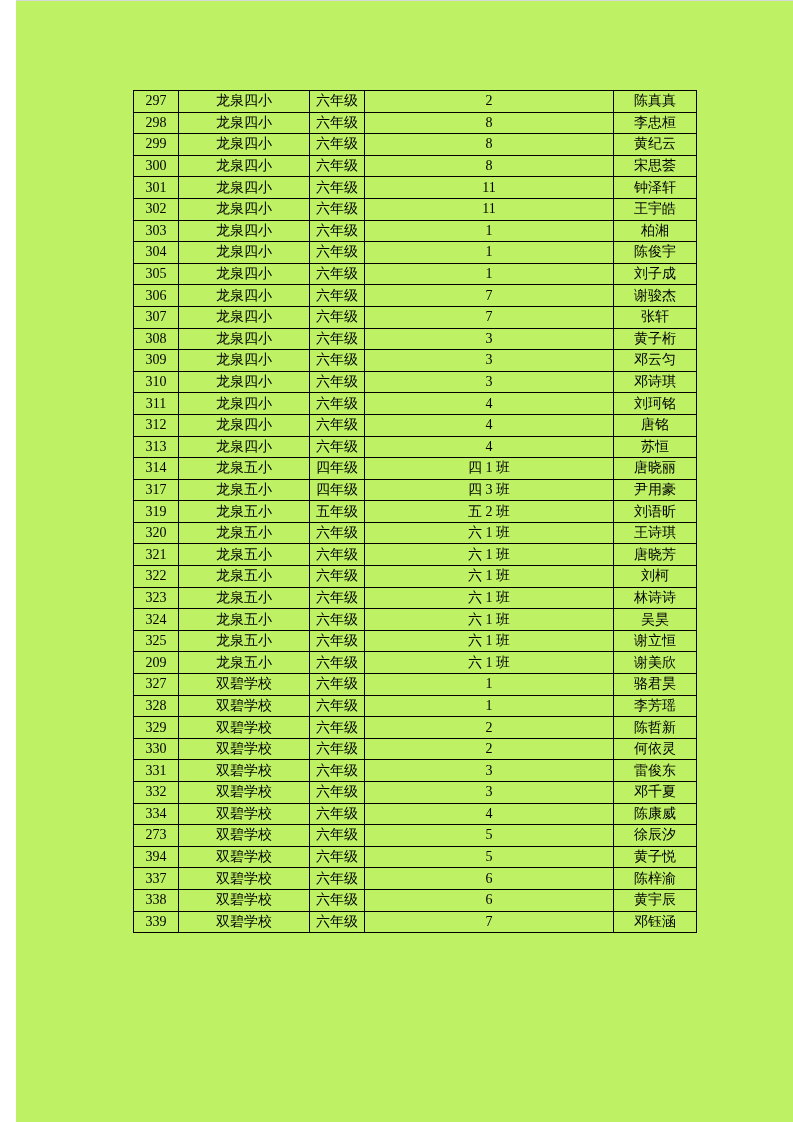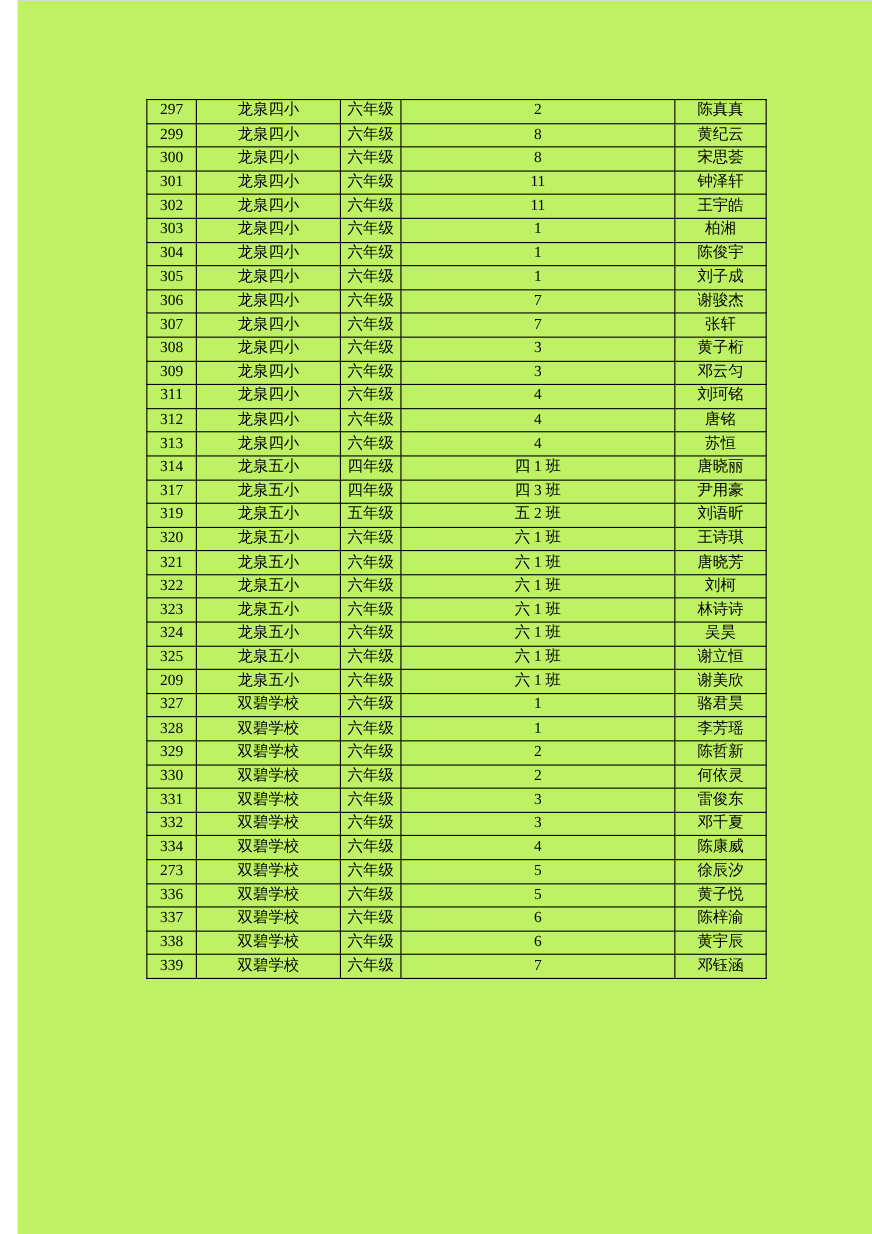--- a/index.html
+++ b/index.html
@@ -64,20 +64,27 @@
     </colgroup>
     <tbody>
         <tr>
           <td>297</td>
           <td>龙泉四小</td>
           <td>六年级</td>
           <td>2</td>
           <td>陈真真</td>
         </tr>
         <tr>
+          <td>298</td>
+          <td>龙泉四小</td>
+          <td>六年级</td>
+          <td>8</td>
+          <td>李忠桓</td>
+        </tr>
+        <tr>
           <td>299</td>
           <td>龙泉四小</td>
           <td>六年级</td>
           <td>8</td>
           <td>黄纪云</td>
         </tr>
         <tr>
           <td>300</td>
           <td>龙泉四小</td>
           <td>六年级</td>
@@ -139,20 +146,27 @@
           <td>六年级</td>
           <td>3</td>
           <td>黄子桁</td>
         </tr>
         <tr>
           <td>309</td>
           <td>龙泉四小</td>
           <td>六年级</td>
           <td>3</td>
           <td>邓云匀</td>
+        </tr>
+        <tr>
+          <td>310</td>
+          <td>龙泉四小</td>
+          <td>六年级</td>
+          <td>3</td>
+          <td>邓诗琪</td>
         </tr>
         <tr>
           <td>311</td>
           <td>龙泉四小</td>
           <td>六年级</td>
           <td>4</td>
           <td>刘珂铭</td>
         </tr>
         <tr>
           <td>312</td>
@@ -288,21 +302,21 @@
           <td>陈康威</td>
         </tr>
         <tr>
           <td>273</td>
           <td>双碧学校</td>
           <td>六年级</td>
           <td>5</td>
           <td>徐辰汐</td>
         </tr>
         <tr>
-          <td>336</td>
+          <td>394</td>
           <td>双碧学校</td>
           <td>六年级</td>
           <td>5</td>
           <td>黄子悦</td>
         </tr>
         <tr>
           <td>337</td>
           <td>双碧学校</td>
           <td>六年级</td>
           <td>6</td>

